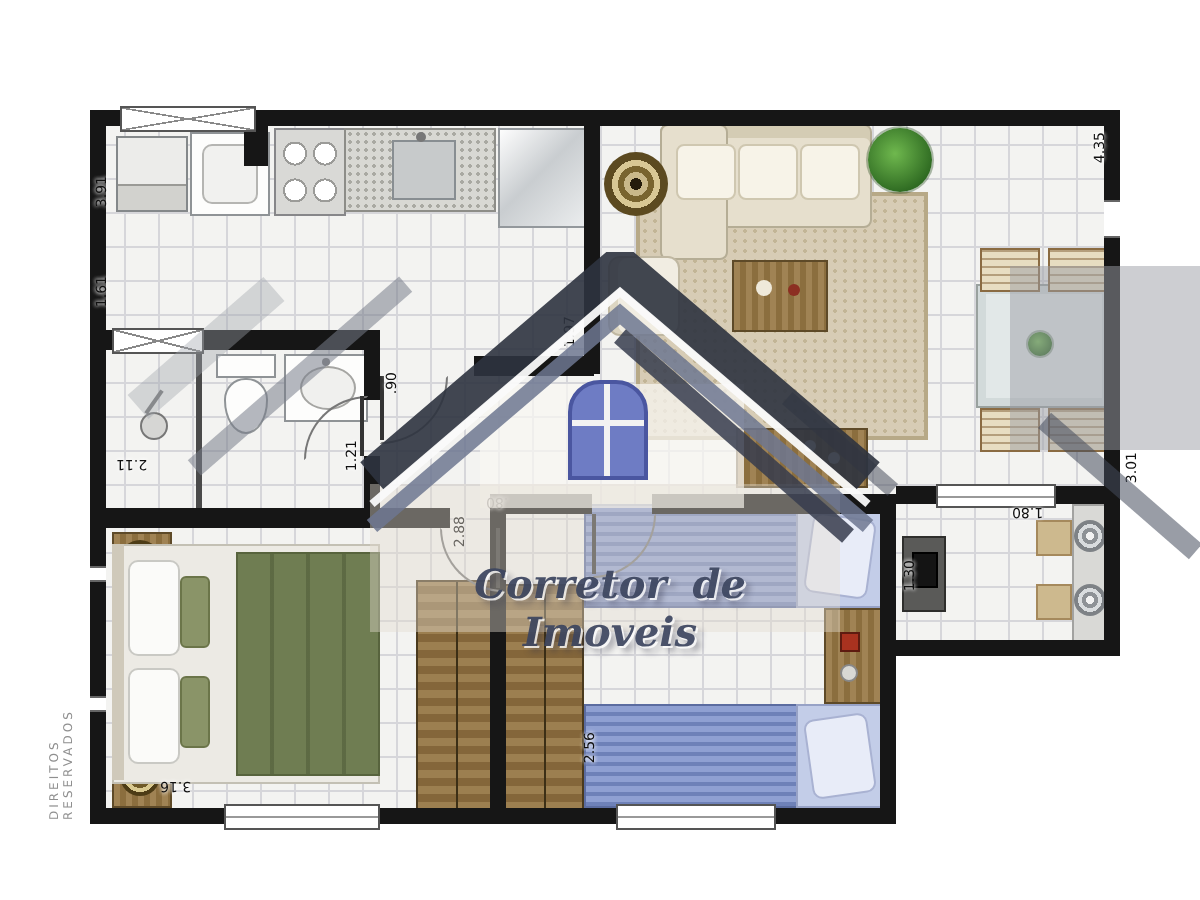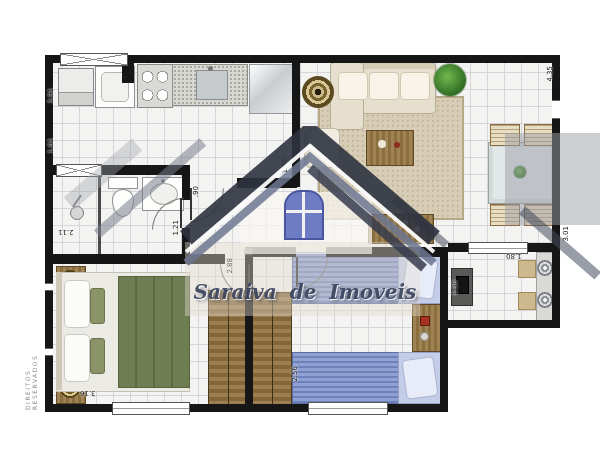--- a/index.html
+++ b/index.html
@@ -194,17 +194,17 @@
   <svg class="a" style="left:178px;top:126px;" width="264" height="150" viewBox="0 0 264 150">
     <path d="M8,112 L132,6 L256,112" fill="none" stroke="#2d333f" stroke-width="18" opacity="0.9"></path>
     <path d="M8,126 L132,20 L256,126" fill="none" stroke="#fafafa" stroke-width="4" opacity="0.95"></path>
     <path d="M8,137 L132,31 L256,137" fill="none" stroke="#6d7790" stroke-width="8" opacity="0.85"></path>
     <path d="M132,42 L246,142" fill="none" stroke="#363c4e" stroke-width="9" opacity="0.85"></path>
   </svg>
   <div class="a" style="left:284px;top:190px;width:36px;height:46px;background:#6e7cc4;border:2px solid #4a56a0;border-radius:16px 16px 0 0;">
     <div class="a" style="left:16px;top:0;width:3px;height:46px;background:#f2f2f2;"></div>
     <div class="a" style="left:0;top:18px;width:36px;height:3px;background:#f2f2f2;"></div>
   </div>
-  <div class="a wm-text" style="left:192px;top:280px;width:226px;font-size:20px;">Saraiva de Imoveis</div>
+  <div class="a wm-text" style="left:192px;top:280px;width:226px;font-size:20px;">Corretor de Imoveis</div>
 
   <div class="a copyright" style="left:24px;top:326px;height:84px;">DIREITOS RESERVADOS</div>
 
 </div>
 
 </body></html>

